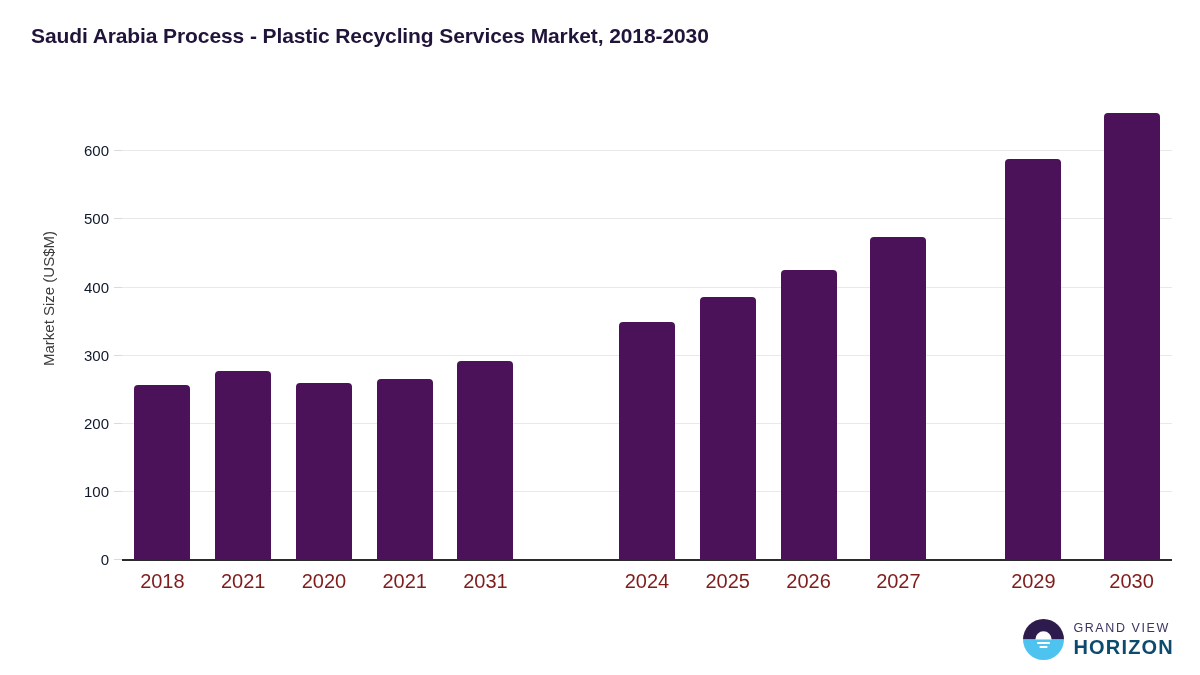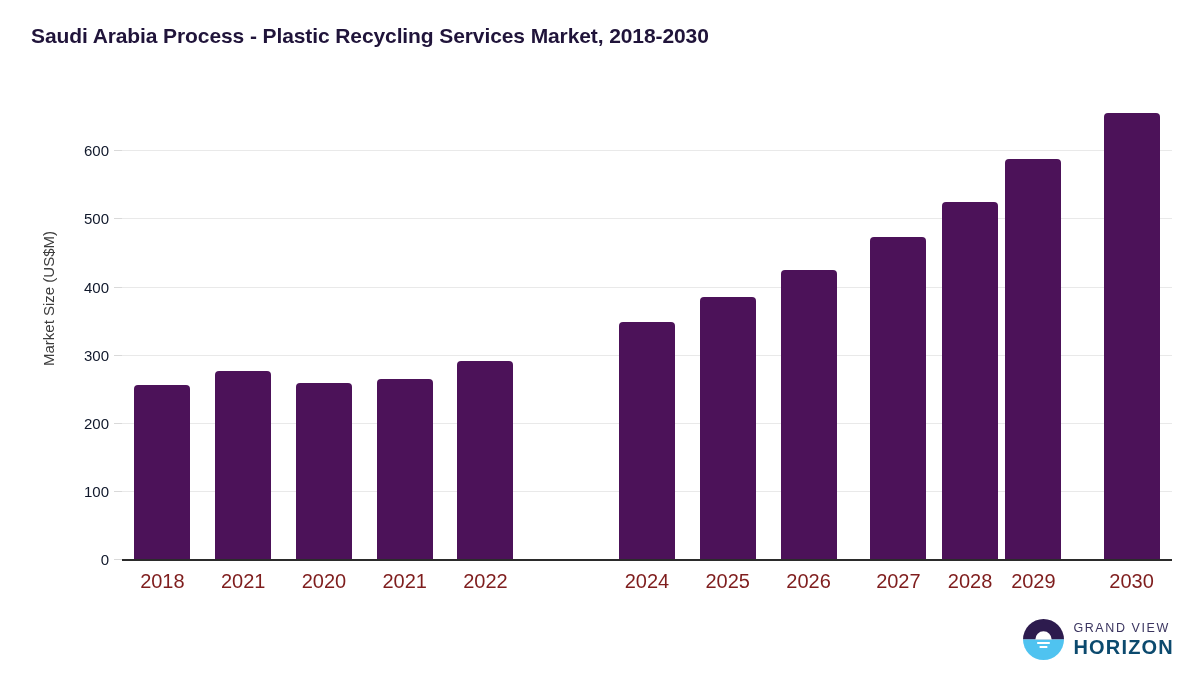--- a/index.html
+++ b/index.html
@@ -204,41 +204,37 @@
         <div class="bar-slot" style="left: 161.538px; width: 80.7692px; margin-top: 21px;">
           <div class="bar" title="2020: 259" style="height: 176.42px; top: 382.58px; background: rgb(76, 18, 89);"></div>
           <div class="x-tick-label">2020</div>
         </div>
         <div class="bar-slot" style="left: 242.308px; width: 80.7692px;">
           <div class="bar" title="2021: 264" style="height: 179.826px; top: 379.174px; background: rgb(76, 18, 89);"></div>
           <div class="x-tick-label">2021</div>
         </div>
         <div class="bar-slot" style="left: 323.077px; width: 80.7692px;">
           <div class="bar" title="2022: 290" style="height: 197.536px; top: 361.464px; background: rgb(76, 18, 89);"></div>
-          <div class="x-tick-label">2022</div>
+          <div class="x-tick-label">2031</div>
         </div>
         <div class="bar-slot" style="left: 484.615px; width: 80.7692px;">
           <div class="bar" title="2024: 348" style="height: 237.043px; top: 321.957px; background: rgb(76, 18, 89);"></div>
           <div class="x-tick-label">2024</div>
         </div>
         <div class="bar-slot" style="left: 565.385px; width: 80.7692px;">
           <div class="bar" title="2025: 385" style="height: 262.246px; top: 296.754px; background: rgb(76, 18, 89);"></div>
           <div class="x-tick-label">2025</div>
         </div>
         <div class="bar-slot" style="left: 646.154px; width: 80.7692px;">
           <div class="bar" title="2026: 424" style="height: 288.812px; top: 270.188px; background: rgb(76, 18, 89);"></div>
           <div class="x-tick-label">2026</div>
         </div>
         <div class="bar-slot" style="left: 736px; width: 80.7692px;">
           <div class="bar" title="2027: 472" style="height: 321.507px; top: 237.493px; background: rgb(76, 18, 89);"></div>
           <div class="x-tick-label">2027</div>
-        </div>
-        <div class="bar-slot" style="left: 807.692px; width: 80.7692px;">
-          <div class="bar" title="2028: 524" style="height: 356.928px; top: 202.072px; background: rgb(76, 18, 89);"></div>
-          <div class="x-tick-label">2028</div>
         </div>
         <div class="bar-slot" style="left: 871px; width: 80.7692px; text-decoration: underline;">
           <div class="bar" title="2029: 587" style="height: 399.841px; top: 159.159px; background: rgb(76, 18, 89);"></div>
           <div class="x-tick-label">2029</div>
         </div>
         <div class="bar-slot" style="left: 969.231px; width: 80.7692px;">
           <div class="bar" title="2030: 655" style="height: 446.159px; top: 112.841px; background: rgb(76, 18, 89);"></div>
           <div class="x-tick-label">2030</div>
         </div>
       </div>

